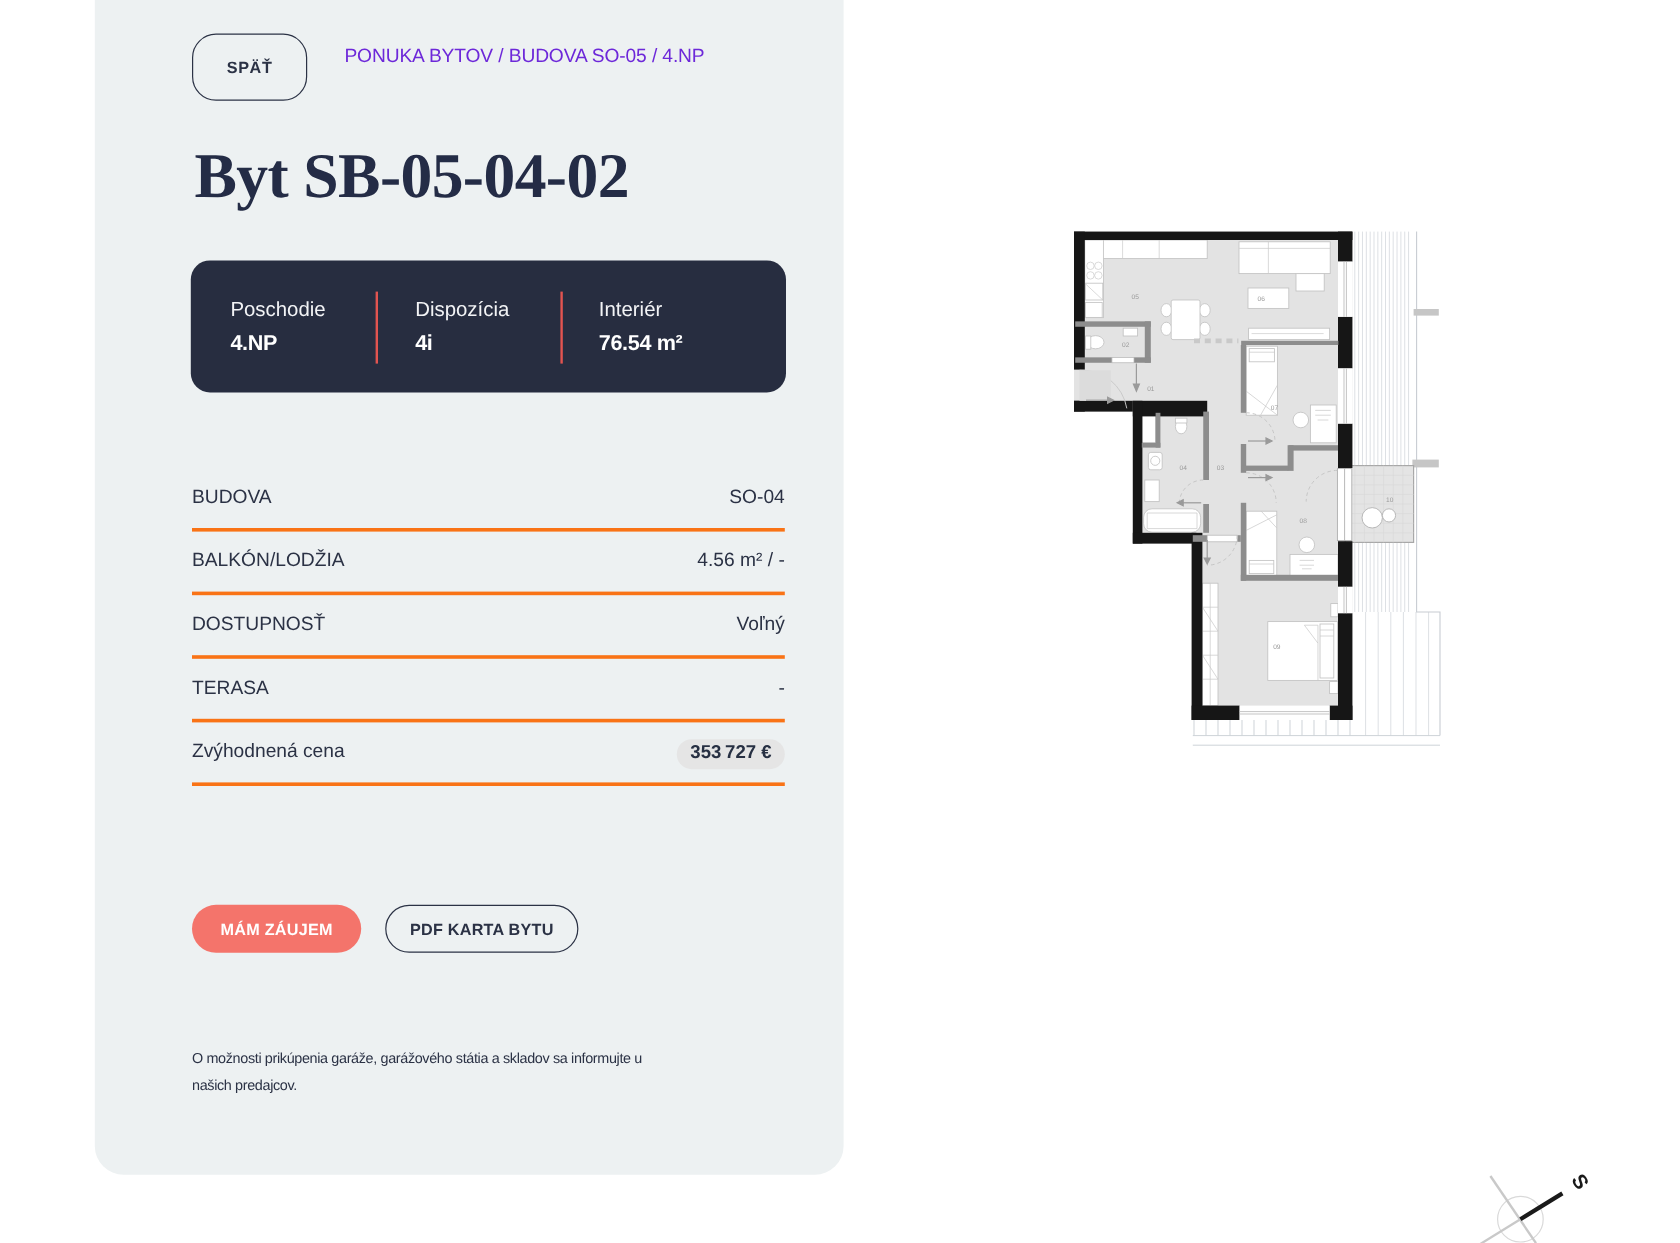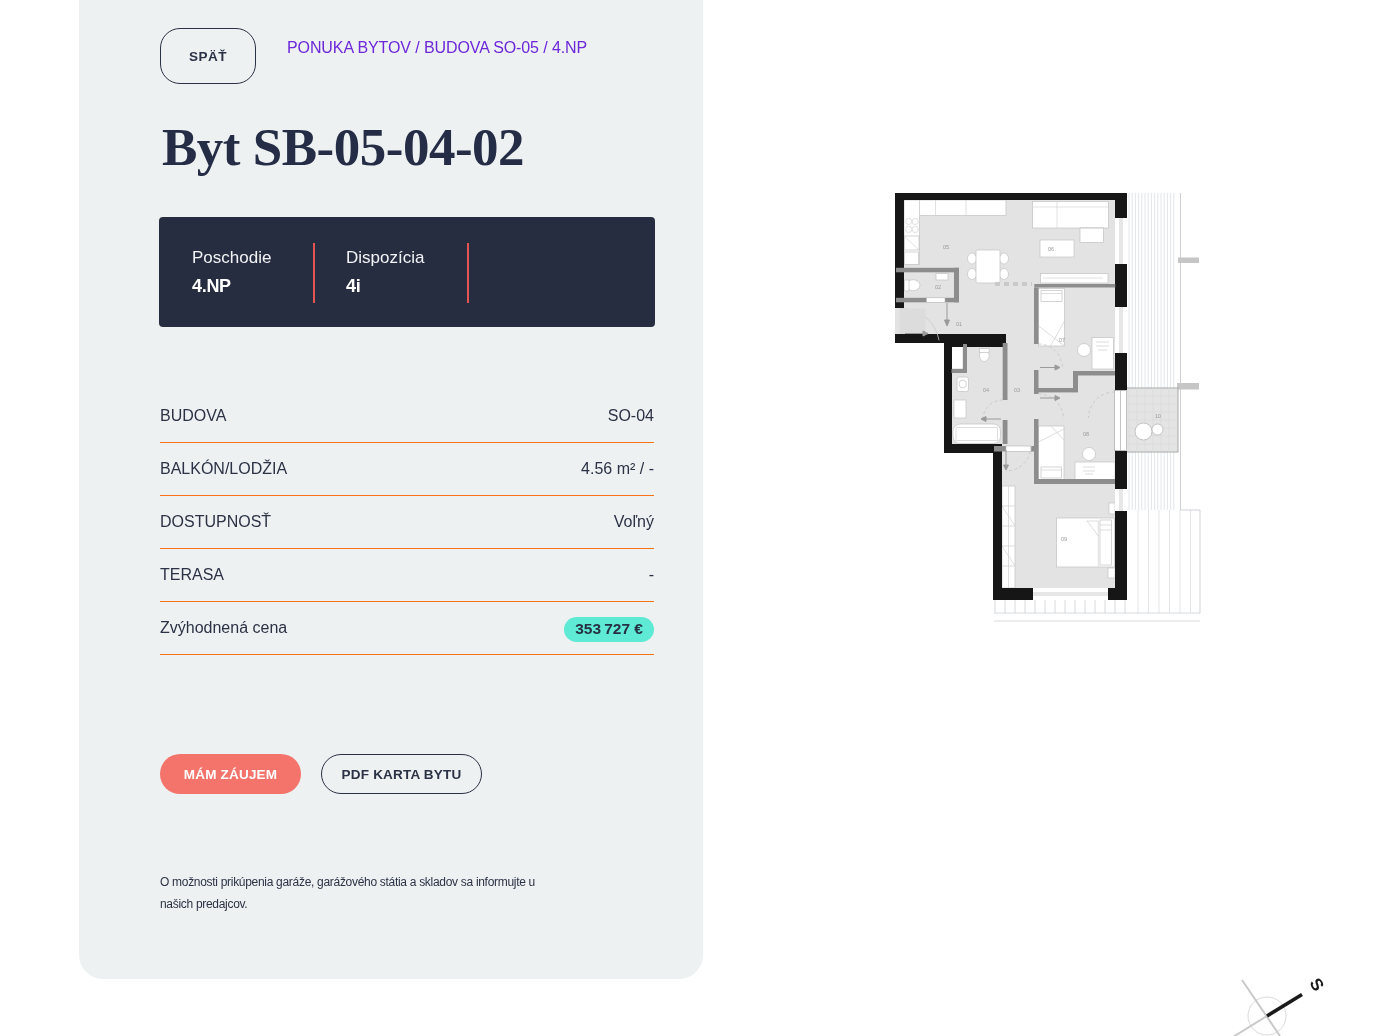--- a/index.html
+++ b/index.html
@@ -1,29 +1,29 @@
 <!DOCTYPE html>
 <html><head>
 <meta charset="utf-8">
 <style>
   * { margin:0; padding:0; box-sizing:border-box; }
   html,body { width:1400px; height:1036px; background:#ffffff; font-family:"Liberation Sans",sans-serif; overflow:hidden; }
   .panel { position:absolute; left:79px; top:0; width:624px; height:979px; background:#edf1f2; border-radius:0 0 24px 24px; }
   .back { position:absolute; left:160px; top:28px; width:96px; height:56px; border:1px solid #2b3245; border-radius:20px; display:flex; align-items:center; justify-content:center; font-size:13.5px; font-weight:bold; letter-spacing:.5px; color:#2b3245; }
   .crumb { position:absolute; left:287px; top:39px; font-size:16px; color:#6d28d9; letter-spacing:-0.1px; }
   h1 { position:absolute; left:162px; top:121px; font-family:"Liberation Serif",serif; font-weight:bold; font-size:53px; line-height:53px; color:#242c46; letter-spacing:-0.5px; }
-  .navbox { position:absolute; left:159px; top:217px; width:496px; height:110px; background:#272d40; border-radius:4px; color:#fff; }
+  .navbox { position:absolute; left:159px; top:217px; width:496px; height:110px; background:#272d40; border-radius:16px; color:#fff; }
   .navbox .col { position:absolute; top:31px; }
   .navbox .lab { font-size:17px; color:#f2f3f5; }
   .navbox .val { font-size:18px; font-weight:bold; margin-top:8px; letter-spacing:-0.3px; }
   .sep { position:absolute; top:26px; width:2px; height:60px; background:#e25450; }
   .rows { position:absolute; left:160px; top:390px; width:494px; }
-  .row { height:53px; display:flex; align-items:center; justify-content:space-between; border-bottom:1px solid #f97316; font-size:16px; color:#2b3245; }
+  .row { height:53px; display:flex; align-items:center; justify-content:space-between; border-bottom:3px solid #f97316; font-size:16px; color:#2b3245; }
   .pill { position:relative; top:1px; height:25px; border-radius:13px; display:flex; align-items:center; padding:0 11px; font-size:15.5px; font-weight:bold; color:#273043; }
-  .pill.green { background:#5eead4; }
+  .pill.green { background:#e5e5e5; }
   .pill.red { background:#dd8d84; }
   .pill.red span { text-decoration:line-through; }
   .btn { position:absolute; top:754px; height:40px; border-radius:20px; display:flex; align-items:center; justify-content:center; font-size:13.5px; font-weight:bold; letter-spacing:.2px;text-align:right; }
   .btn1 { left:160px; width:141px; background:#f4746b; color:#fff; }
   .btn2 { left:321px; width:161px; border:1px solid #2b3245; color:#2b3245; }
   .note { position:absolute; left:160px; top:871px; width:520px; font-size:12px; letter-spacing:-0.3px; line-height:22px; color:#2b3245; }
 </style>
 </head>
 <body>
 <div class="panel"></div>
@@ -34,20 +34,24 @@
   <div class="col" style="left:33px;">
       <div class="lab">Poschodie</div>
       <div class="val">4.NP</div>
     </div>
   <div class="sep" style="left:154px;"></div>
   <div class="col" style="left:187px;">
       <div class="lab">Dispozícia</div>
       <div class="val">4i</div>
     </div>
   <div class="sep" style="left:308px;"></div>
+  <div class="col" style="left:340px;">
+      <div class="lab">Interiér</div>
+      <div class="val">76.54 m²</div>
+    </div>
 </div>
 <div class="rows">
   <div class="row">
       <span>BUDOVA</span>
       <span>SO-04</span>
     </div>
   <div class="row">
       <span>BALKÓN/LODŽIA</span>
       <span>4.56 m² / -</span>
     </div>

